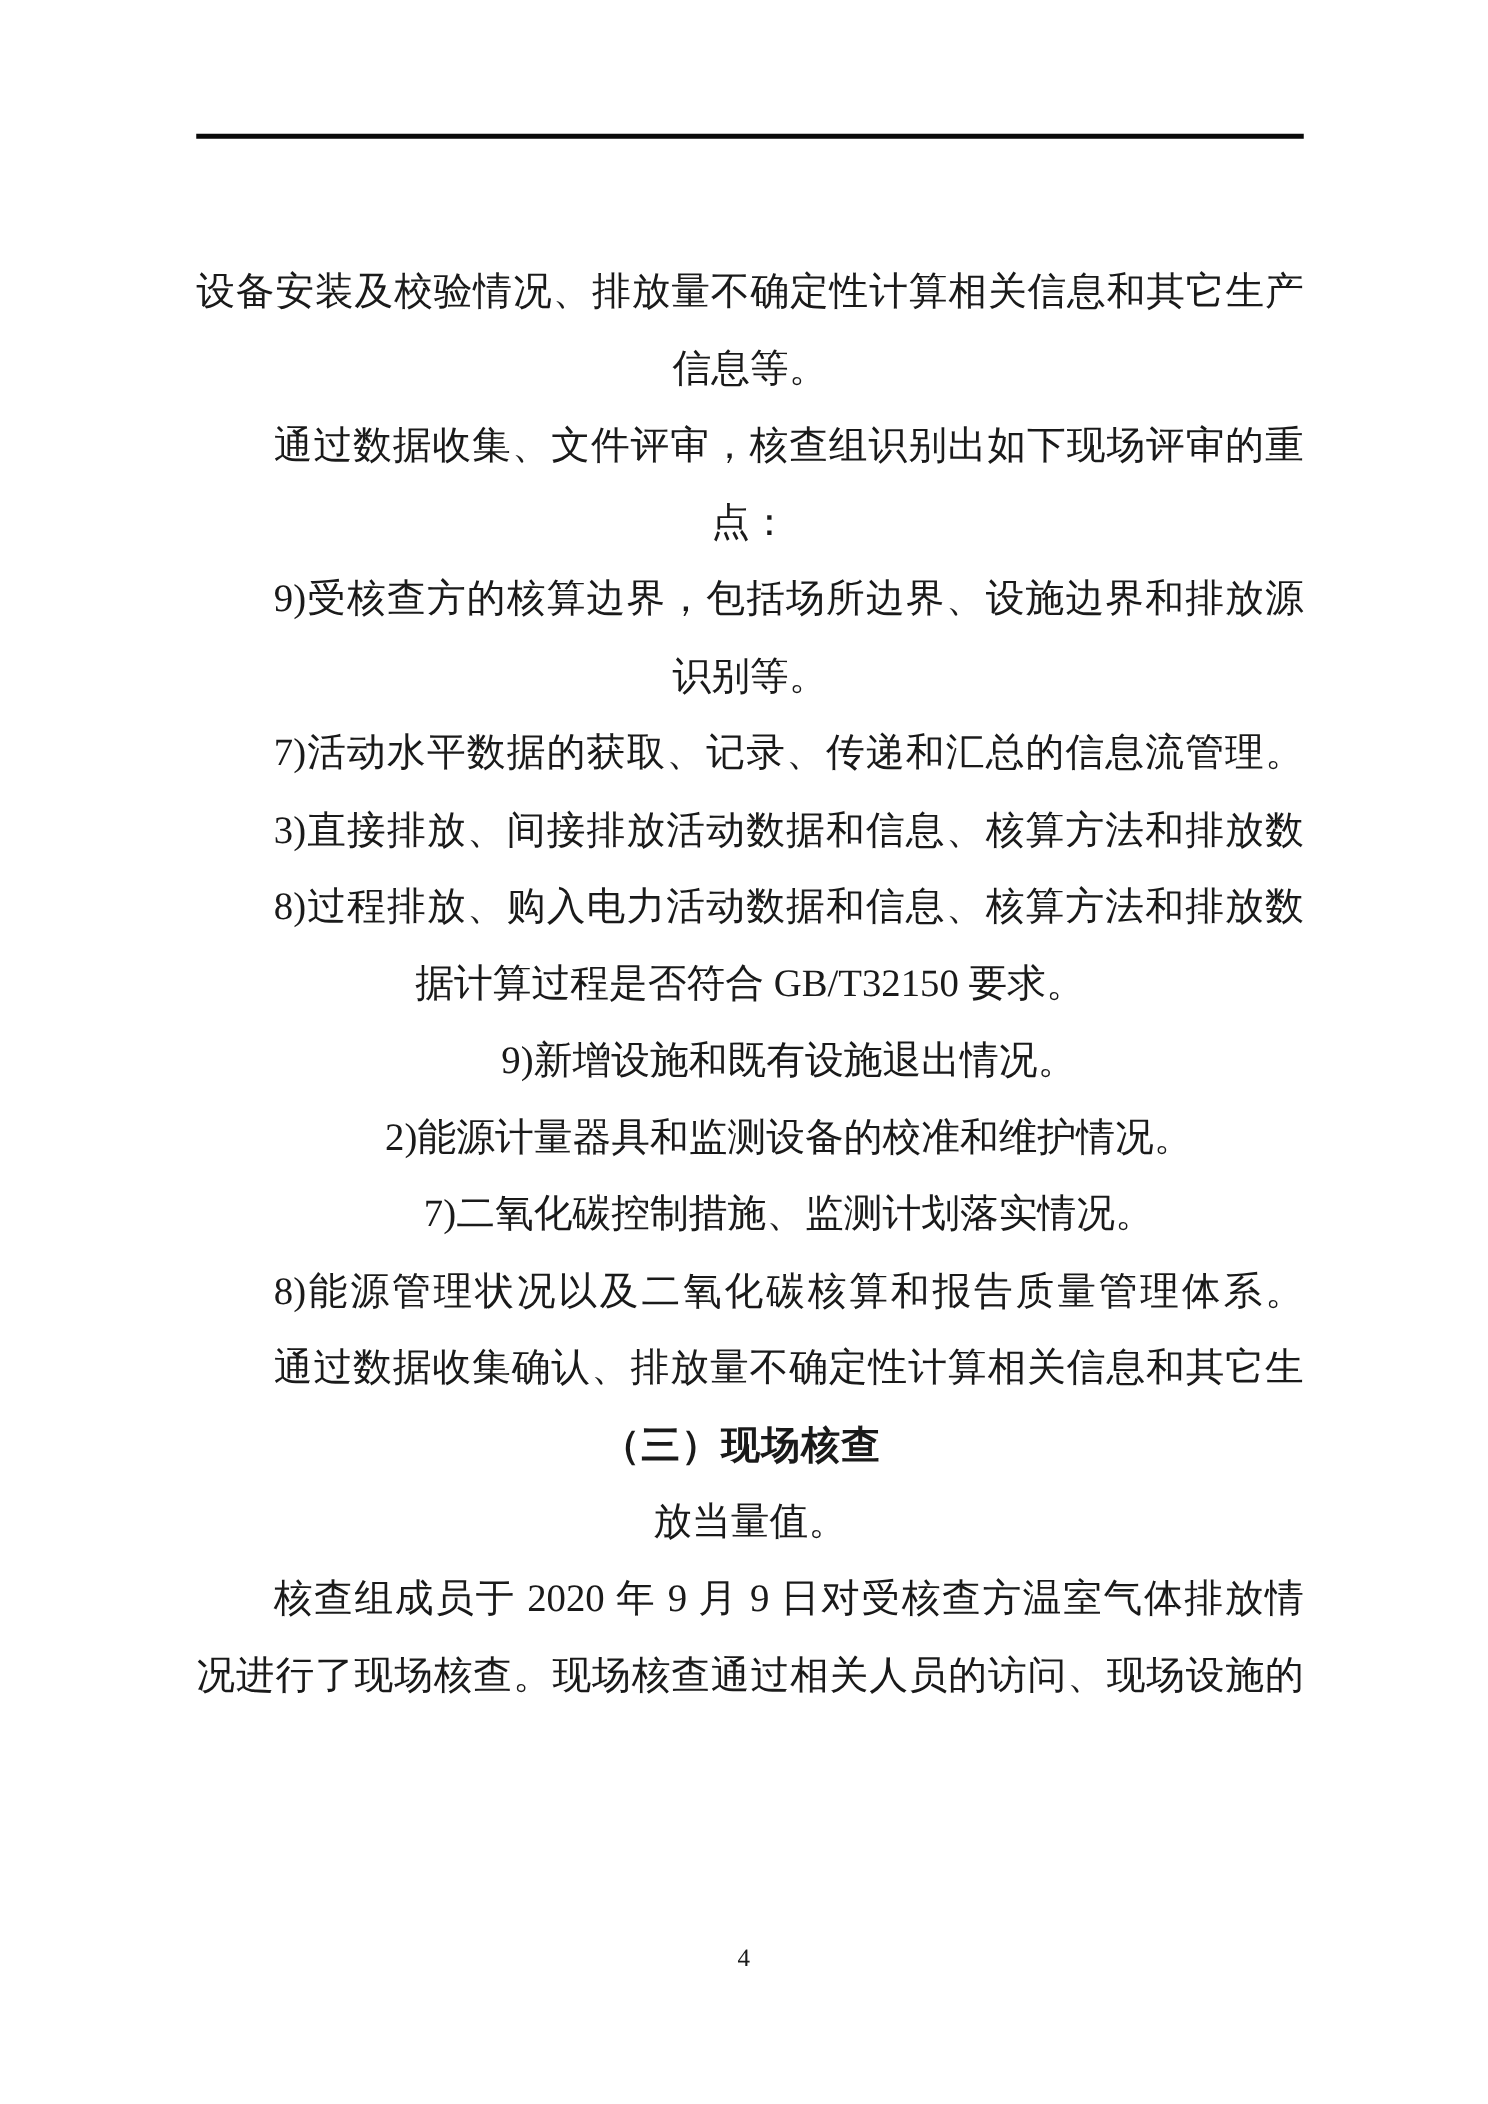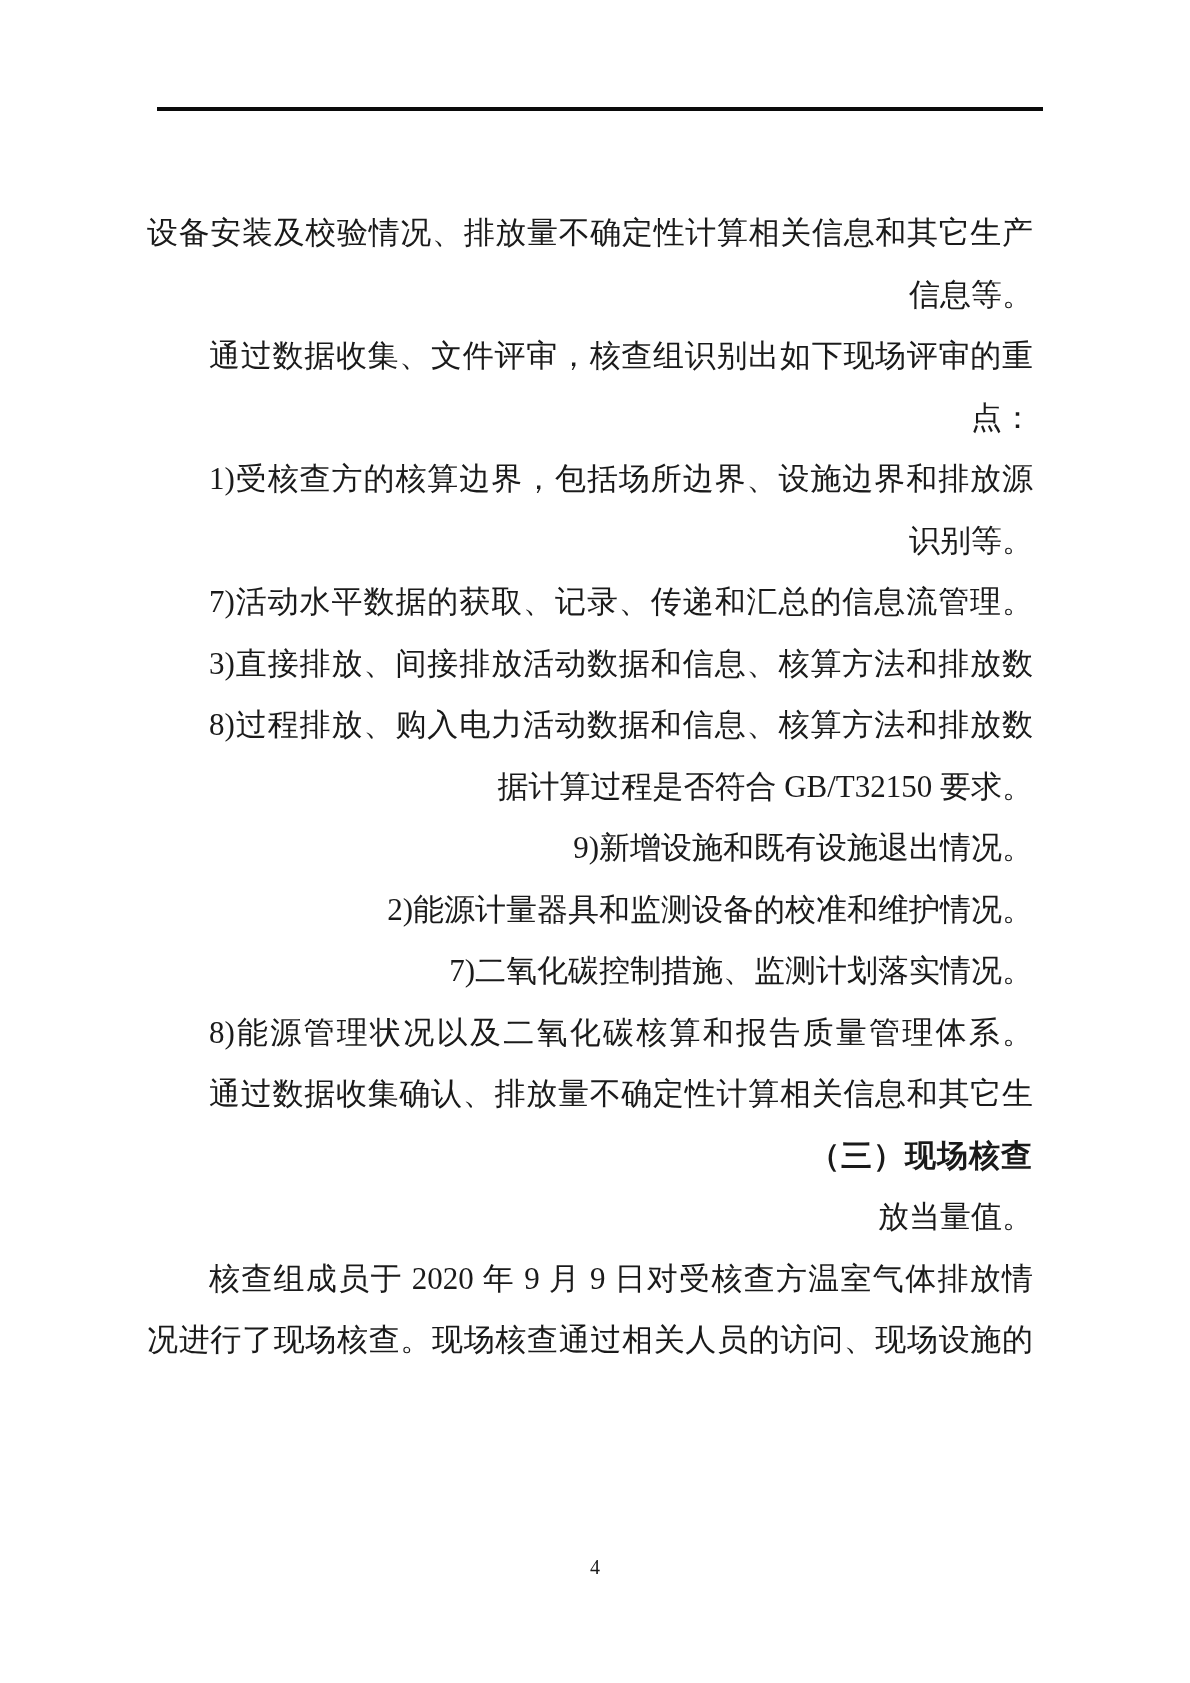--- a/index.html
+++ b/index.html
@@ -19,31 +19,31 @@
   .header-rule {
     position: absolute;
     left: 157px;
     top: 107px;
     width: 886px;
     height: 4px;
     background: #0a0a0a;
   }
   .body-text {
     position: absolute;
-    left: 147px;
+    left: 157px;
     top: 202px;
     width: 886px;
   }
   .line {
     height: 61.5px;
     line-height: 61.5px;
     font-size: 31px;
     white-space: nowrap;
     overflow: visible;
-    text-align: right;
+    text-align: center;
   }
   .line.fill {
     white-space: normal;
     overflow: hidden;
     text-align: justify;
     text-align-last: justify;
   }
   .line.indent {
     text-indent: 2em;
   }
@@ -68,21 +68,21 @@
 </head>
 <body>
 
 <div class="page">
   <div class="header-rule"></div>
   <div class="body-text" id="body-lines">
       <div class="line fill">设备安装及校验情况、排放量不确定性计算相关信息和其它生产</div>
       <div class="line">信息等。</div>
       <div class="line indent fill">通过数据收集、文件评审，核查组识别出如下现场评审的重</div>
       <div class="line">点：</div>
-      <div class="line indent fill">1)受核查方的核算边界，包括场所边界、设施边界和排放源</div>
+      <div class="line indent fill">9)受核查方的核算边界，包括场所边界、设施边界和排放源</div>
       <div class="line">识别等。</div>
       <div class="line indent fill">7)活动水平数据的获取、记录、传递和汇总的信息流管理。</div>
       <div class="line indent fill">3)直接排放、间接排放活动数据和信息、核算方法和排放数</div>
       <div class="line indent fill">8)过程排放、购入电力活动数据和信息、核算方法和排放数</div>
       <div class="line">据计算过程是否符合 GB/T32150 要求。</div>
       <div class="line indent">9)新增设施和既有设施退出情况。</div>
       <div class="line indent">2)能源计量器具和监测设备的校准和维护情况。</div>
       <div class="line indent">7)二氧化碳控制措施、监测计划落实情况。</div>
       <div class="line indent fill">8)能源管理状况以及二氧化碳核算和报告质量管理体系。</div>
       <div class="line indent fill">通过数据收集确认、排放量不确定性计算相关信息和其它生产</div>

